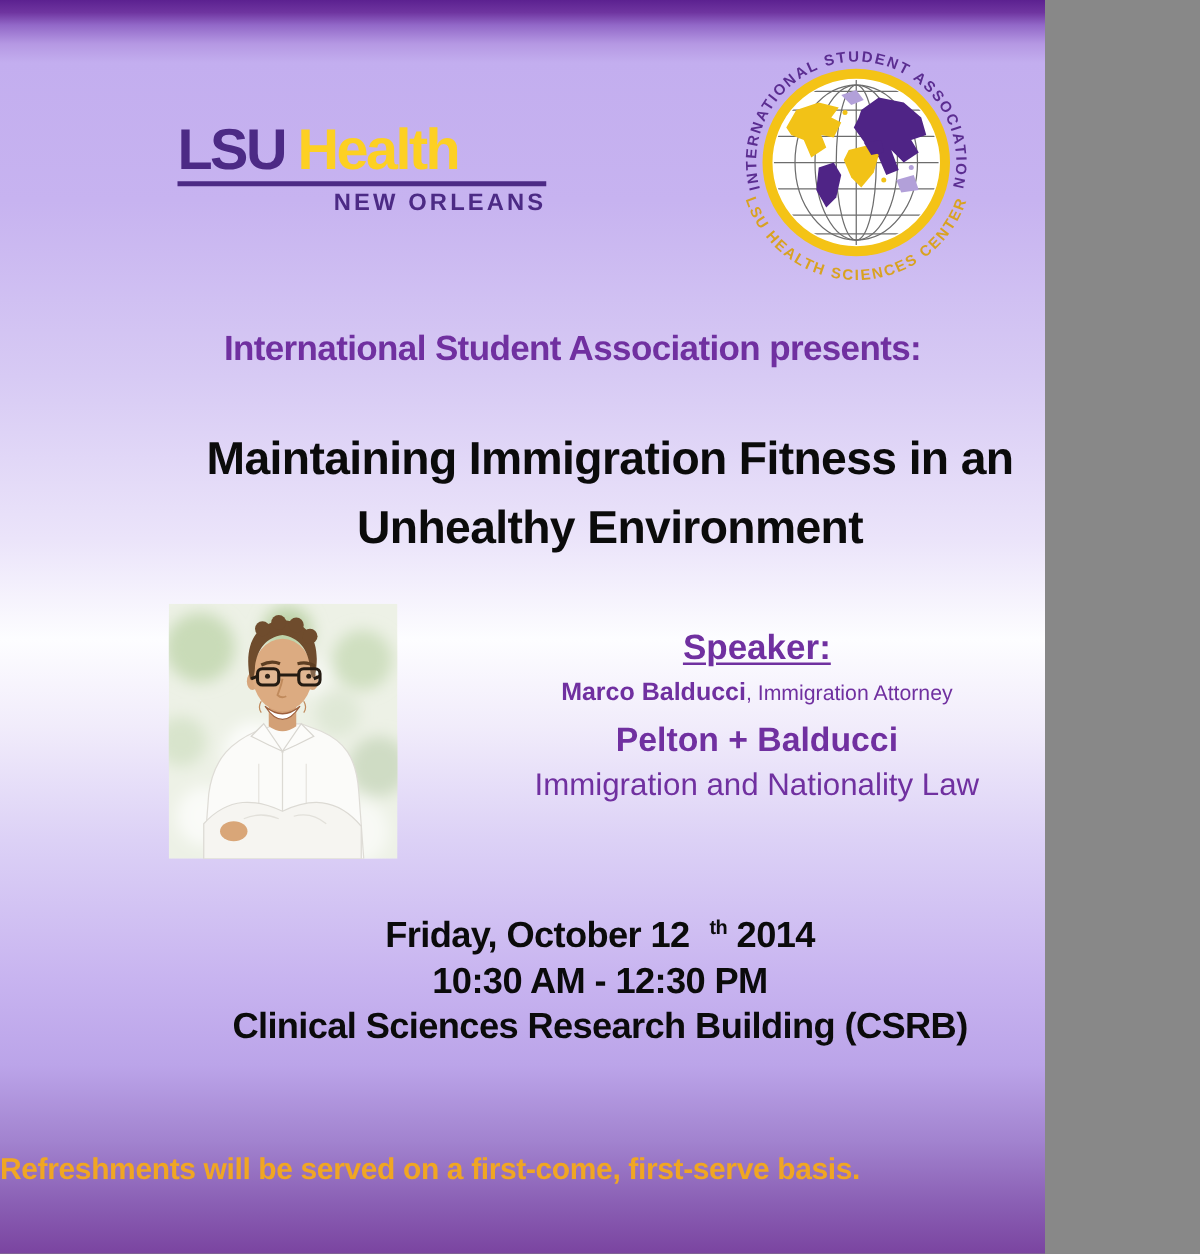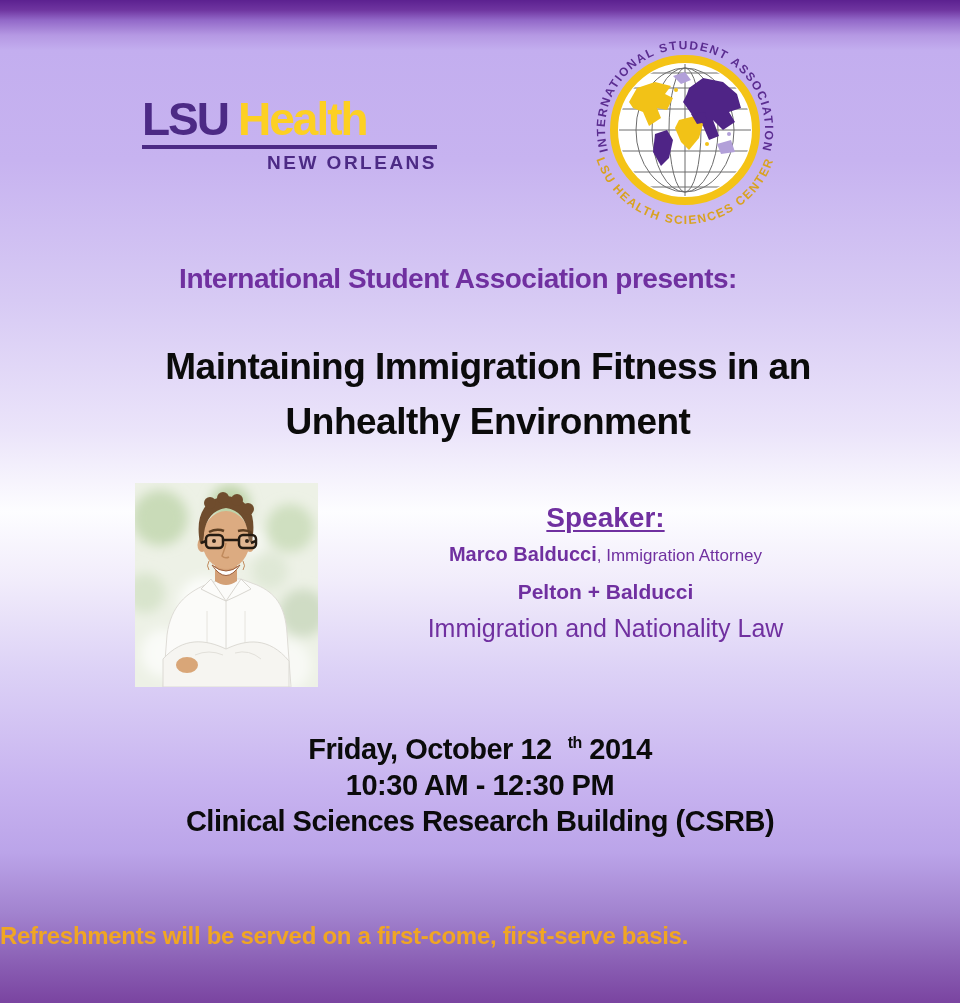--- a/index.html
+++ b/index.html
@@ -1,17 +1,17 @@
 <!DOCTYPE html>
 <html><head>
 <meta charset="utf-8">
 <style>
   html,body{margin:0;padding:0;background:#888;}
   .flyer{
-    position:relative;width:960px;height:1003px;overflow:hidden;
+    position:relative;width:836px;height:1003px;overflow:hidden;
     font-family:"Liberation Sans",sans-serif;
     background:linear-gradient(180deg,
       #5c2190 0%, #6f35a0 1%, #9268c8 2%, #b598e3 3.5%,
       #c3aeef 5%, #c7b3f0 16%, #d7caf4 30%, #ebe4fa 43%,
       #fdfdff 51%, #f1ecfb 58%, #dcd1f6 67%, #c8b4f0 78%,
       #bba4e9 85%, #a283cf 91%, #8a5fb4 96%, #7a44a0 100%);
   }
   .abs{position:absolute;}
 
   
@@ -32,21 +32,21 @@
   .title{left:0;top:339px;width:960px;text-align:center;transform:translateX(8px);
     color:#0b0b0b;font-weight:700;font-size:37px;line-height:55px;letter-spacing:-0.5px;}
 
   .photo{left:135px;top:483px;width:183px;height:204px;}
 
   .speaker{left:358px;top:500px;width:495px;text-align:center;color:#7030a0;line-height:36px;}
   .speaker-heading{font-weight:700;font-size:28px;text-decoration:underline;
     text-decoration-thickness:2px;text-underline-offset:3px;}
   .speaker-name{font-weight:700;font-size:20px;}
   .speaker-role{font-weight:400;font-size:17px;}
-  .speaker-firm{font-weight:700;font-size:21px;}
+  .speaker-firm{font-weight:700;font-size:27px;}
   .speaker-firm-desc{font-weight:400;font-size:25px;}
 
   .event{left:0;top:725px;width:960px;text-align:center;color:#0b0b0b;
     font-weight:700;font-size:29px;line-height:36px;letter-spacing:-0.5px;}
   .event sup{font-size:0.55em;vertical-align:super;margin-left:16px;}
 
   .footer-note{left:0;top:922px;width:960px;text-align:left;
     color:#f0a623;font-weight:700;font-size:24px;letter-spacing:-0.3px;}
 </style>
 </head>

